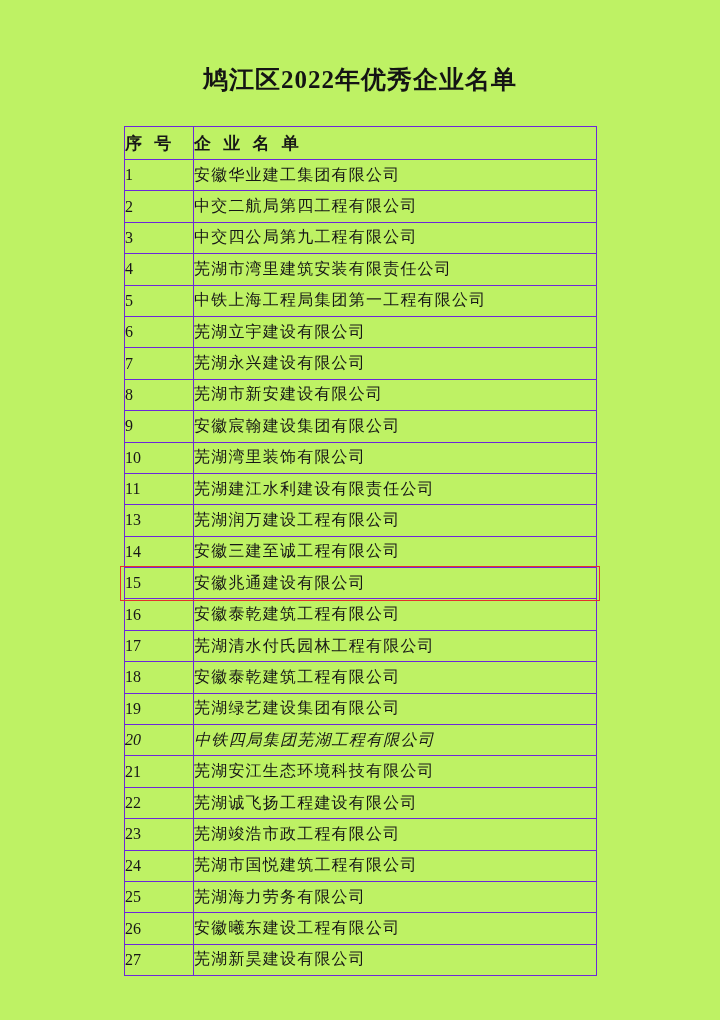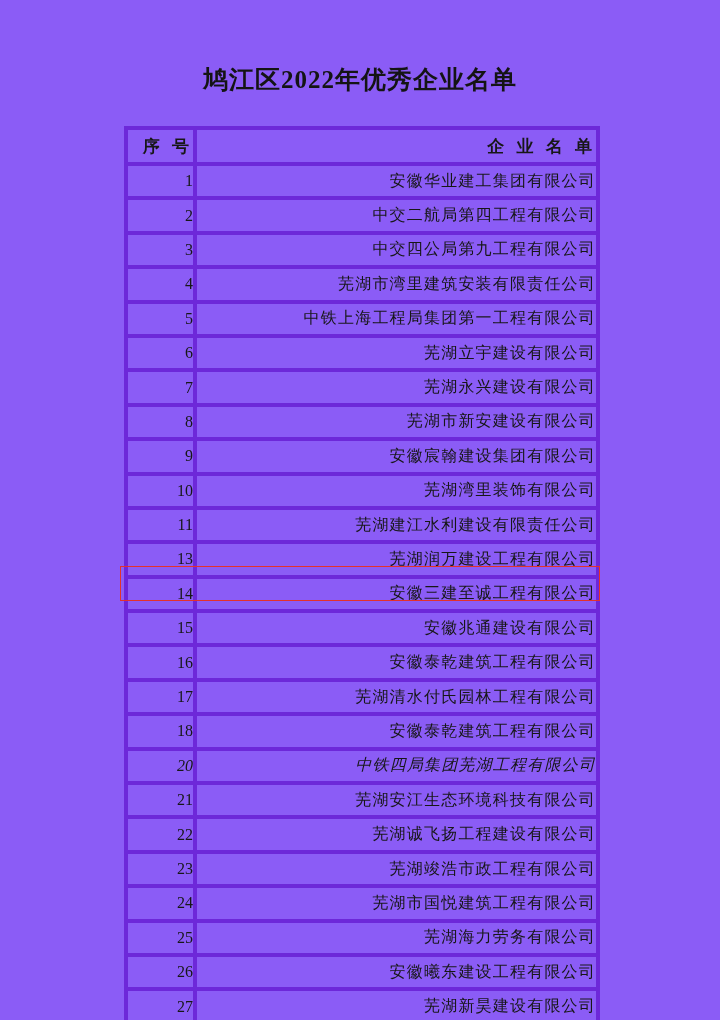--- a/index.html
+++ b/index.html
@@ -11,21 +11,21 @@
     width: 720px;
     height: 1020px;
     font-family: "Liberation Serif", "DejaVu Serif", serif;
     color: #1a1a1a;
     position: relative;
     overflow: hidden;
   }
   .page {
     width: 720px;
     height: 1020px;
-    background: #8b5cf6;
+    background: #bef264;
     box-sizing: border-box;
     padding: 0;
     position: relative;
   }
   .doc-title {
     text-align: center;
     font-size: 25px;
     font-weight: bold;
     letter-spacing: 1px;
     margin: 0;
@@ -38,24 +38,24 @@
     margin: 30px auto 0 auto;
     width: 472px;
     position: relative;
   }
   table.list {
     border-collapse: collapse;
     width: 472px;
     table-layout: fixed;
   }
   table.list td, table.list th {
-    border: 4px solid #6d28d9;
+    border: 1px solid #6d28d9;
     height: 30.4px;
     padding: 0;
-    text-align: right;
+    text-align: left;
     vertical-align: middle;
     font-size: 16px;
     font-weight: normal;
     color: #171717;
     font-family: "Liberation Serif", "DejaVu Serif", serif;
   }
   table.list thead th {
     font-weight: bold;
     letter-spacing: 4px;
     font-size: 17px;
@@ -167,20 +167,24 @@
             <td class="name">安徽泰乾建筑工程有限公司</td>
           </tr>
           <tr>
             <td class="num">17</td>
             <td class="name">芜湖清水付氏园林工程有限公司</td>
           </tr>
           <tr>
             <td class="num">18</td>
             <td class="name">安徽泰乾建筑工程有限公司</td>
           </tr>
+          <tr>
+            <td class="num">19</td>
+            <td class="name">芜湖绿艺建设集团有限公司</td>
+          </tr>
           <tr class="faint-row">
             <td class="num">20</td>
             <td class="name">中铁四局集团芜湖工程有限公司</td>
           </tr>
           <tr>
             <td class="num">21</td>
             <td class="name">芜湖安江生态环境科技有限公司</td>
           </tr>
           <tr>
             <td class="num">22</td>

